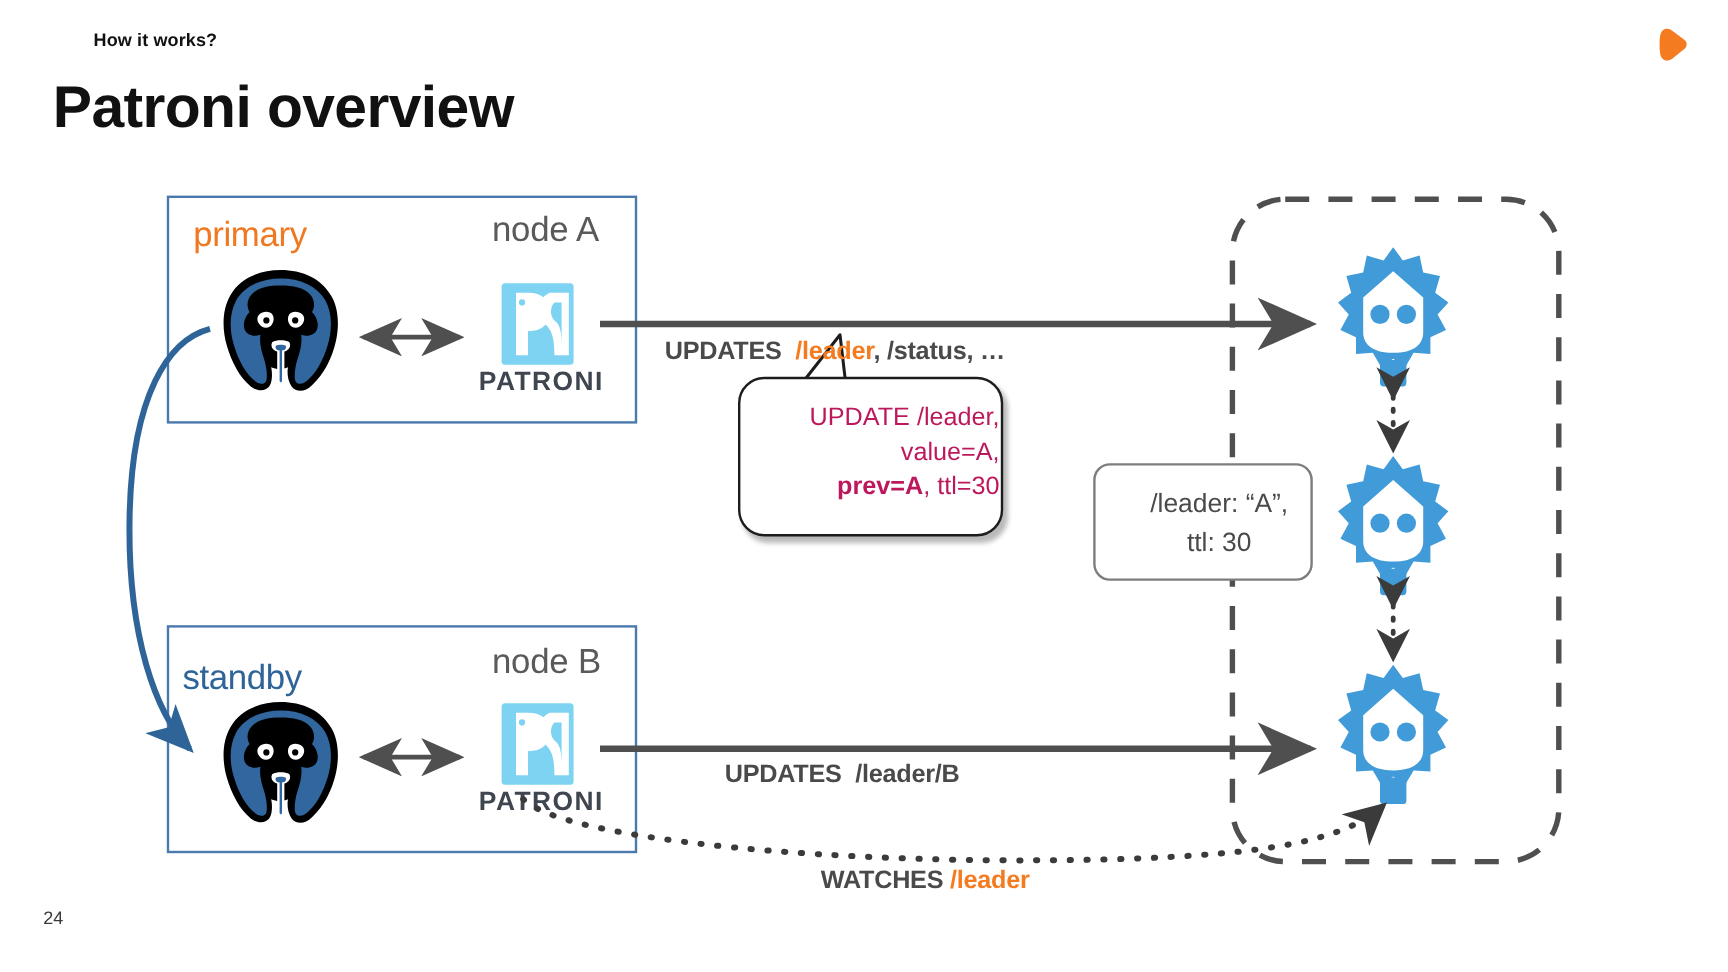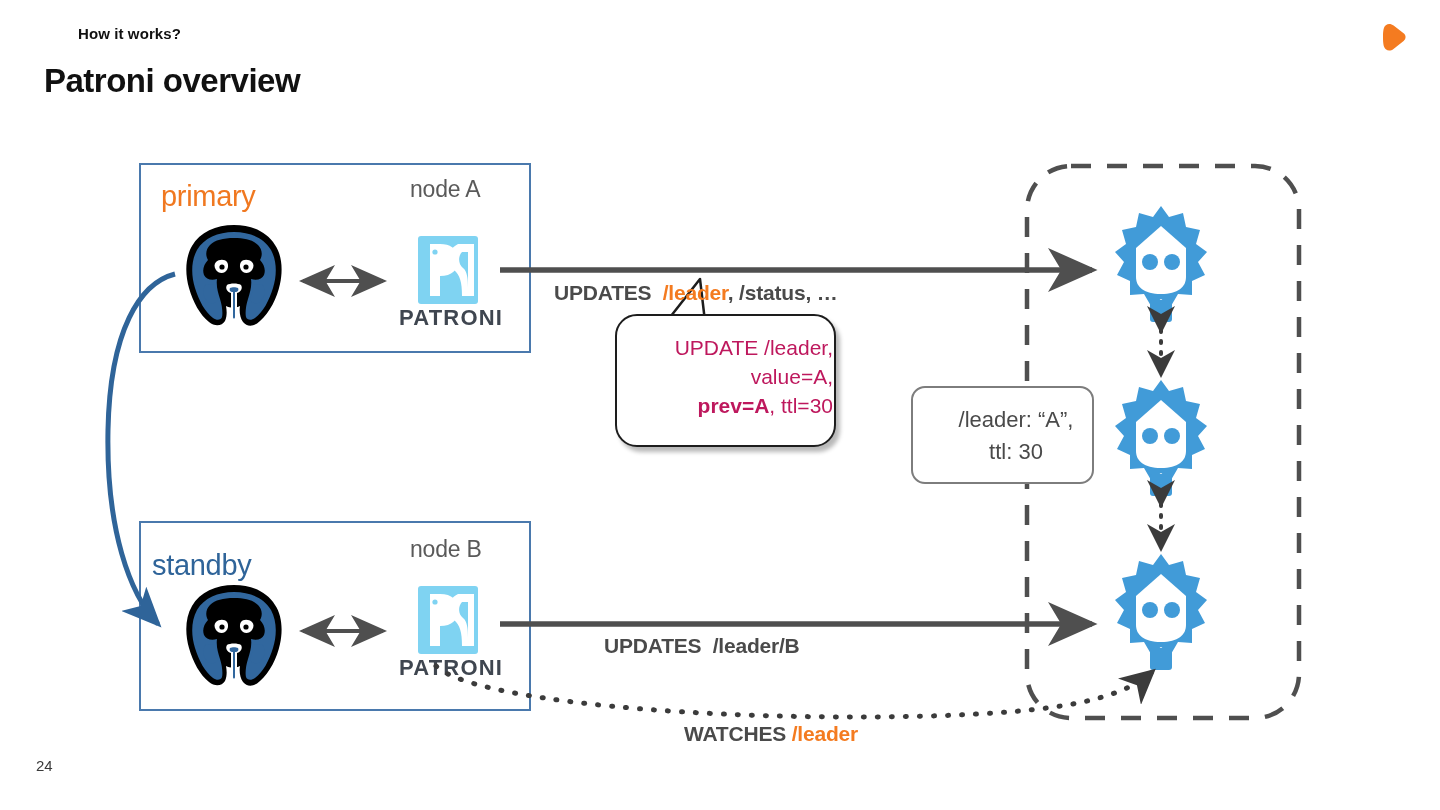--- a/index.html
+++ b/index.html
@@ -24,21 +24,21 @@
     font-size: 15px;
     font-weight: bold;
     letter-spacing: 0.1px;
     color: #111111;
     margin-left: 34px;
   }
   #page-title {
     position: absolute;
     left: 44px;
     top: 62px;
-    font-size: 33px;
+    font-size: 49px;
     font-weight: bold;
     letter-spacing: -0.5px;
     color: #111111;
   }
   #brand-logo {
     position: absolute;
     right: 28px;
     top: 18px;
     width: 40px;
     height: 40px;
@@ -65,21 +65,21 @@
     position: absolute;
     font-size: 29px;
     font-weight: normal;
     letter-spacing: -0.3px;
   }
   .role-primary { color: #F07820; left: 161px; top: 180px; }
   .role-standby { color: #2F6499; left: 152px; top: 529px; margin-top: 20px; }
 
   .node-label {
     position: absolute;
-    font-size: 23px;
+    font-size: 29px;
     color: #5a5a5a;
     letter-spacing: -0.2px;
   }
   #node-a-name { left: 410px; top: 176px; }
   #node-b-name { left: 410px; top: 536px; }
 
   
   .pg-logo { position: absolute; width: 112px; height: 108px; }
   #pg-logo-a { left: 178px; top: 222px; }
   #pg-logo-b { left: 178px; top: 582px; }

